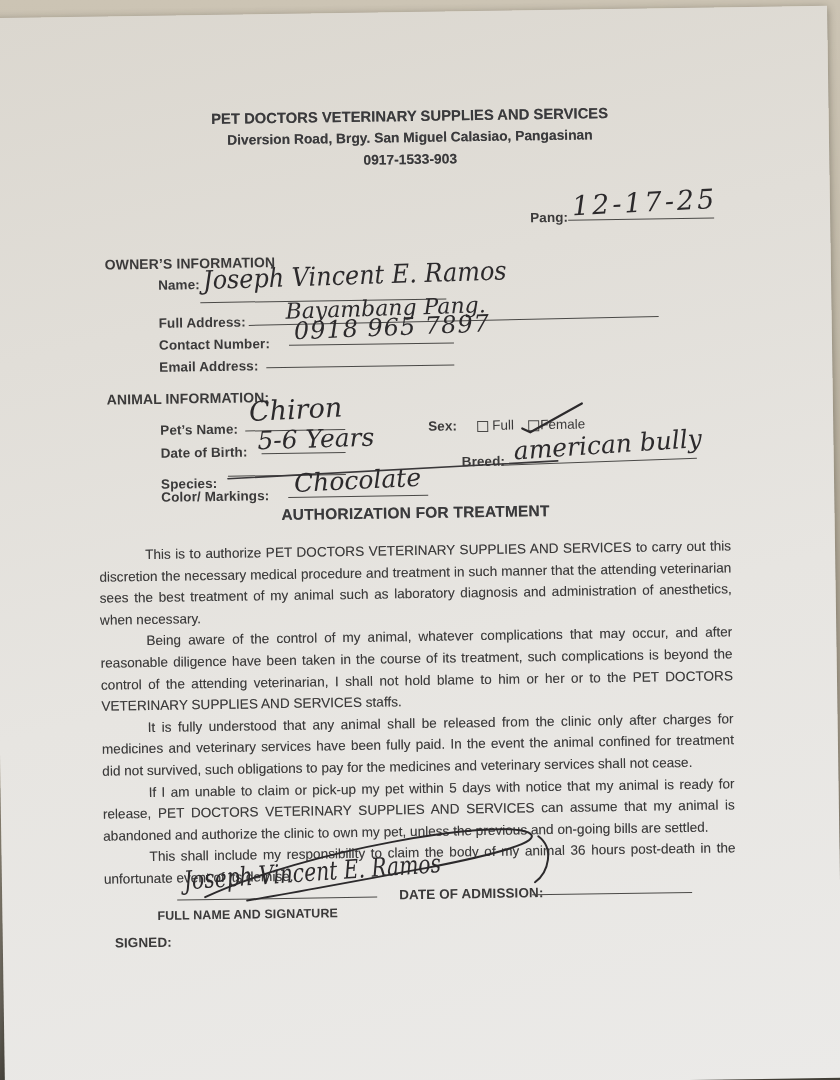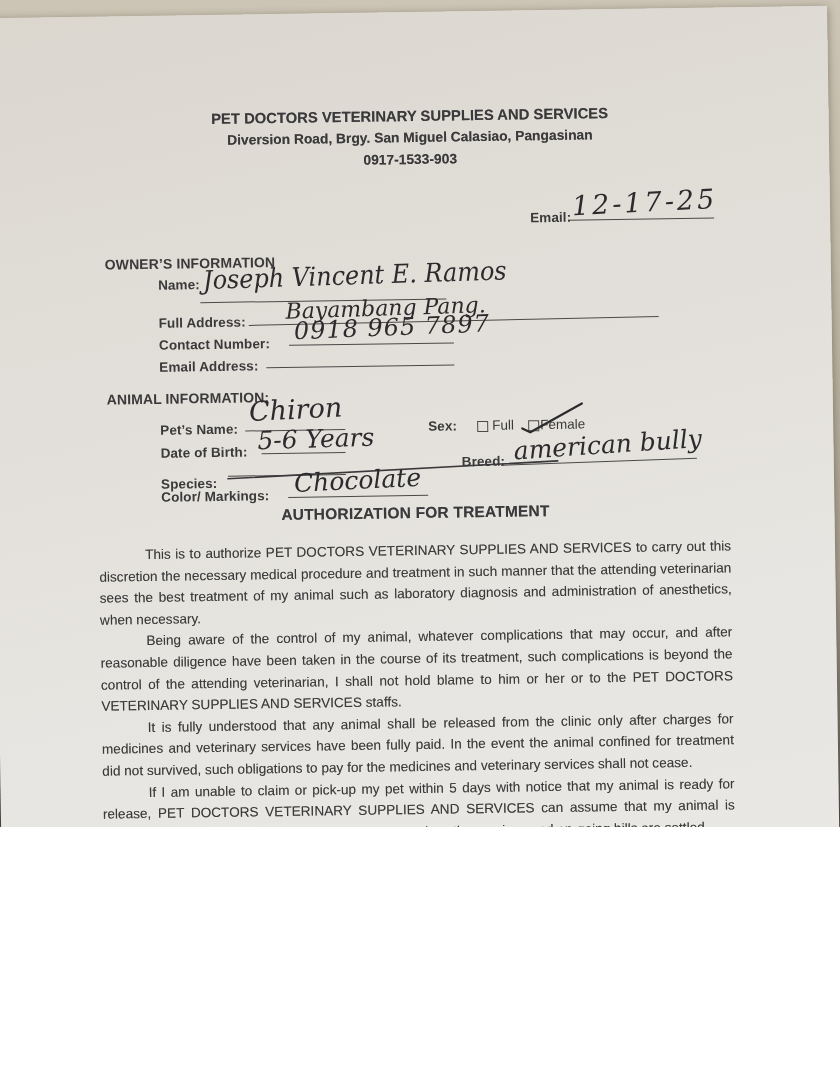--- a/index.html
+++ b/index.html
@@ -1,17 +1,17 @@
 <!DOCTYPE html>
 <html><head>
 <meta charset="utf-8">
 <style>
   html,body{margin:0;padding:0;}
   #photo{
-    position:relative;width:840px;height:827px;overflow:hidden;
+    position:relative;width:840px;height:1080px;overflow:hidden;
     background:linear-gradient(180deg,#ccc4b4 0%,#c3bbaa 30%,#a89f8e 70%,#6b675e 93%,#4c4942 100%);
     font-family:"Liberation Sans",sans-serif;
   }
   #paper{
     position:absolute;left:-3px;top:12px;width:838px;height:1072px;
     background:linear-gradient(168deg,#dbd7cf 0%,#e1ded8 28%,#e7e5e1 58%,#ebeae8 100%);
     transform:rotate(-0.85deg);transform-origin:50% 50%;
     box-shadow:0 2px 8px rgba(40,35,25,.45);
     color:#3b3a3a;
   }
@@ -38,21 +38,21 @@
 </head>
 <body>
 
 <div id="photo">
   <div id="paper">
 
     <div class="abs hdr b" style="top:96px;font-size:14.8px;">PET DOCTORS VETERINARY SUPPLIES AND SERVICES</div>
     <div class="abs hdr b" style="top:118px;font-size:13.8px;">Diversion Road, Brgy. San Miguel Calasiao, Pangasinan</div>
     <div class="abs hdr b" style="top:140px;font-size:13.8px;">0917-1533-903</div>
 
-    <span class="abs lbl" style="left:538px;top:200px;">Email:</span>
+    <span class="abs lbl" style="left:538px;top:200px;">Pang:</span>
     <span class="abs line" style="left:576px;top:190px;width:146px;height:20px;"></span>
     <span class="abs hand" style="left:580px;top:180px;font-size:27px;letter-spacing:3px;transform:rotate(-2deg);">12-17-25</span>
 
     <div class="abs lbl" style="left:112px;top:240px;font-size:14px;">OWNER’S INFORMATION</div>
 
     <span class="abs lbl" style="left:165px;top:262px;">Name:</span>
     <span class="abs line" style="left:207px;top:267px;width:246px;height:20px;"></span>
     <span class="abs hand" style="left:210px;top:252px;font-size:26px;transform:rotate(-1deg) scaleX(.92);transform-origin:left;">Joseph Vincent E. Ramos</span>
 
     <span class="abs lbl" style="left:165px;top:300px;">Full Address:</span>

